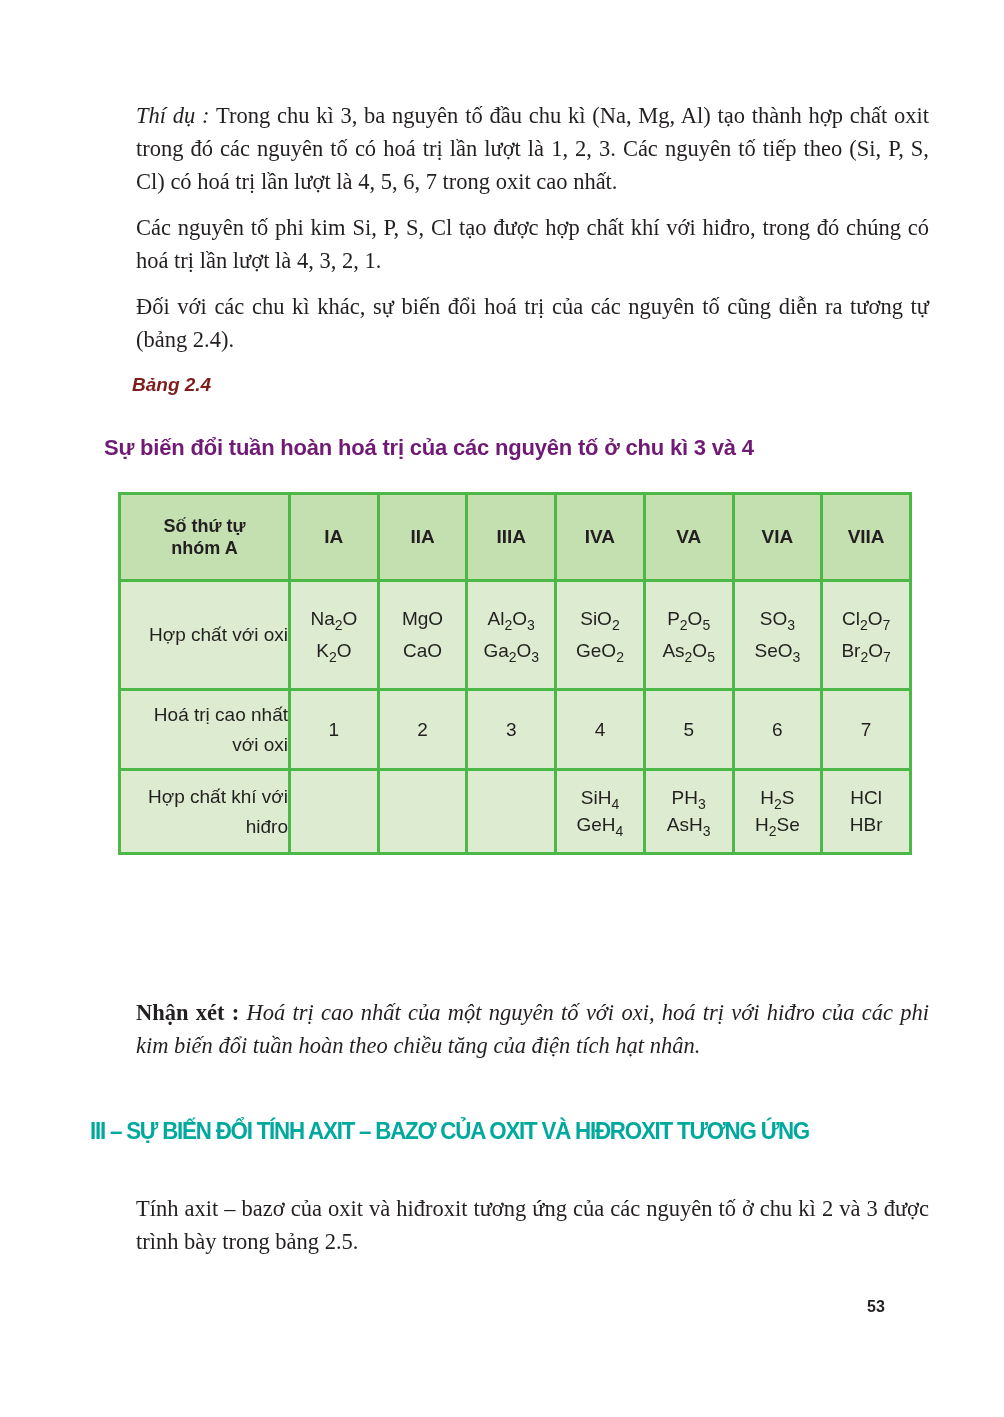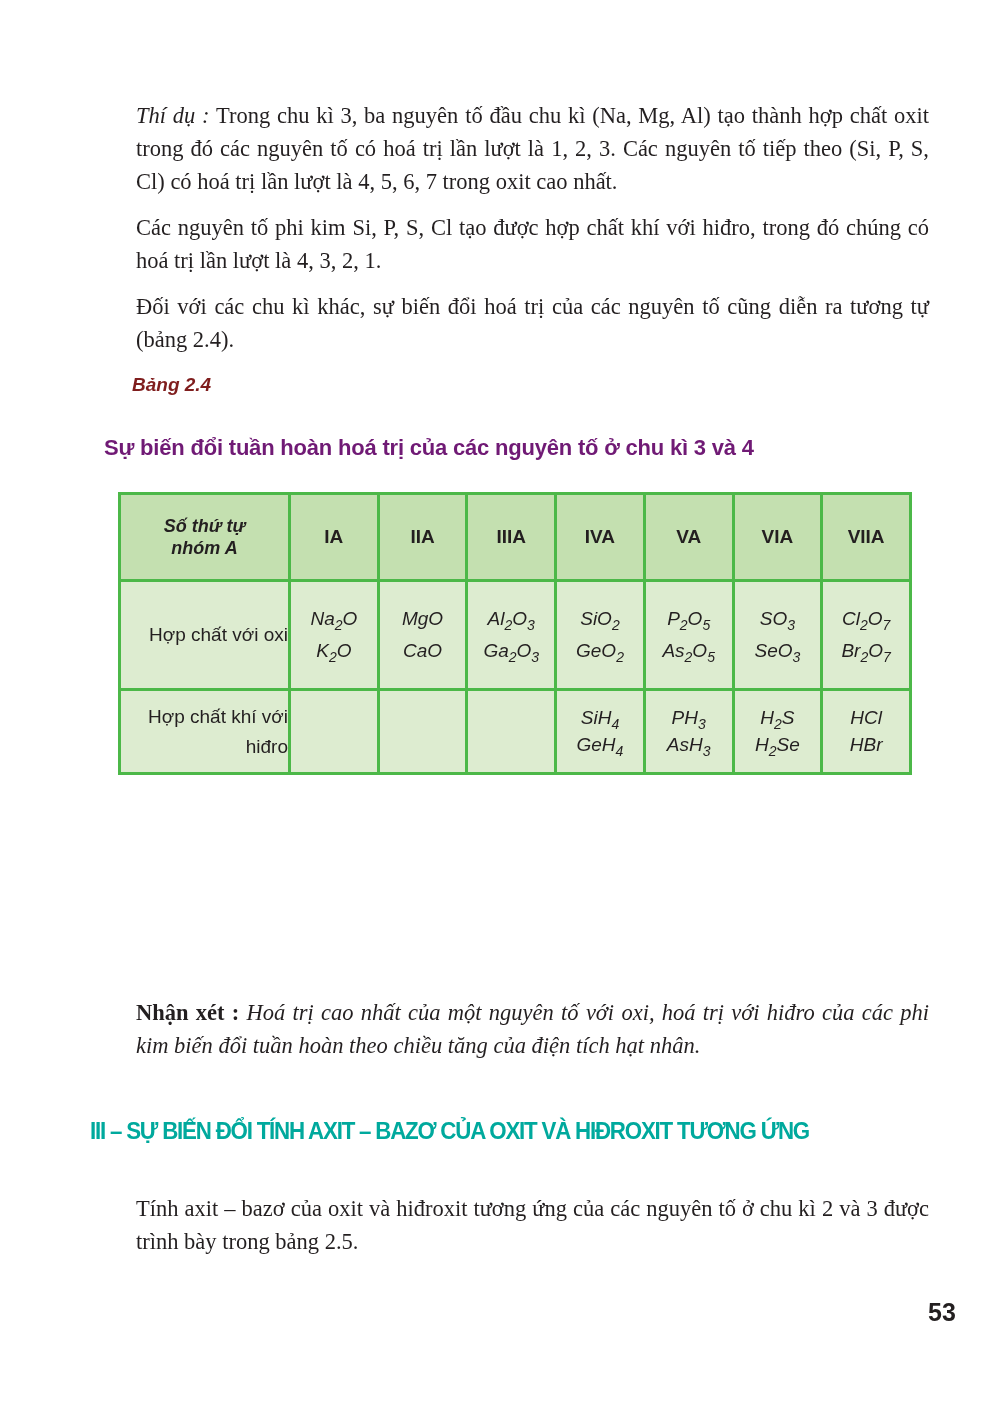--- a/index.html
+++ b/index.html
@@ -85,21 +85,20 @@
   }
   .col0 { width: 170px; }
   .h-head { height: 87px; }
   .h-oxi { height: 109px; }
   .h-val { height: 80px; }
   .h-gas { height: 84px; }
   .h-hval { height: 76px; }
   .formula-line {
     display: block;
     line-height: 22px;
-    font-style: italic;
   }
   .oxi-cell .formula-line { margin: 10px 0; }
   .gas-cell .formula-line { margin: 3px 0; line-height: 24px; }
   sub {
     font-size: 14px;
     vertical-align: -5px;
     line-height: 0;
   }
 
   .section-heading {
@@ -111,25 +110,25 @@
     font-weight: bold;
     font-size: 24px;
     color: #00a99d;
     letter-spacing: -1.3px;
     white-space: nowrap;
     transform: scaleX(0.93);
     transform-origin: left center;
   }
   .page-number {
     position: absolute;
-    left: 928px;
+    left: 867px;
     top: 1298px;
     font-family: "Liberation Sans", "DejaVu Sans", sans-serif;
     font-weight: bold;
-    font-size: 25px;
+    font-size: 16px;
     color: #231f20;
   }
 </style>
 </head>
 <body>
 
 <p class="para serif" style="top:83px;"><i>Thí dụ :</i><span> Trong chu kì 3, ba nguyên tố đầu chu kì (Na, Mg, Al) tạo thành hợp chất oxit trong đó các nguyên tố có hoá trị lần lượt là 1, 2, 3. Các nguyên tố tiếp theo (Si, P, S, Cl) có hoá trị lần lượt là 4, 5, 6, 7 trong oxit cao nhất.</span></p>
 
 <p class="para serif" style="top:195px;">Các nguyên tố phi kim Si, P, S, Cl tạo được hợp chất khí với hiđro, trong đó chúng có hoá trị lần lượt là 4, 3, 2, 1.</p>
 
@@ -189,20 +188,33 @@
     <td class="oxi-cell">
           <span class="formula-line">SO<sub>3</sub></span>
           <span class="formula-line">SeO<sub>3</sub></span>
         </td>
     <td class="oxi-cell">
           <span class="formula-line">Cl<sub>2</sub>O<sub>7</sub></span>
           <span class="formula-line">Br<sub>2</sub>O<sub>7</sub></span>
         </td>
   </tr>
 
+  <tr class="h-val">
+    <td class="rowlabel">
+      <span style="display:block">Hoá trị cao nhất</span>
+      <span style="display:block">với oxi</span>
+    </td>
+    <td>1</td>
+    <td>2</td>
+    <td>3</td>
+    <td>4</td>
+    <td>5</td>
+    <td>6</td>
+    <td>7</td>
+  </tr>
 
   <tr class="h-gas">
     <td class="rowlabel">
       <span style="display:block">Hợp chất khí với</span>
       <span style="display:block">hiđro</span>
     </td>
     <td></td>
     <td></td>
     <td></td>
     <td class="gas-cell">

